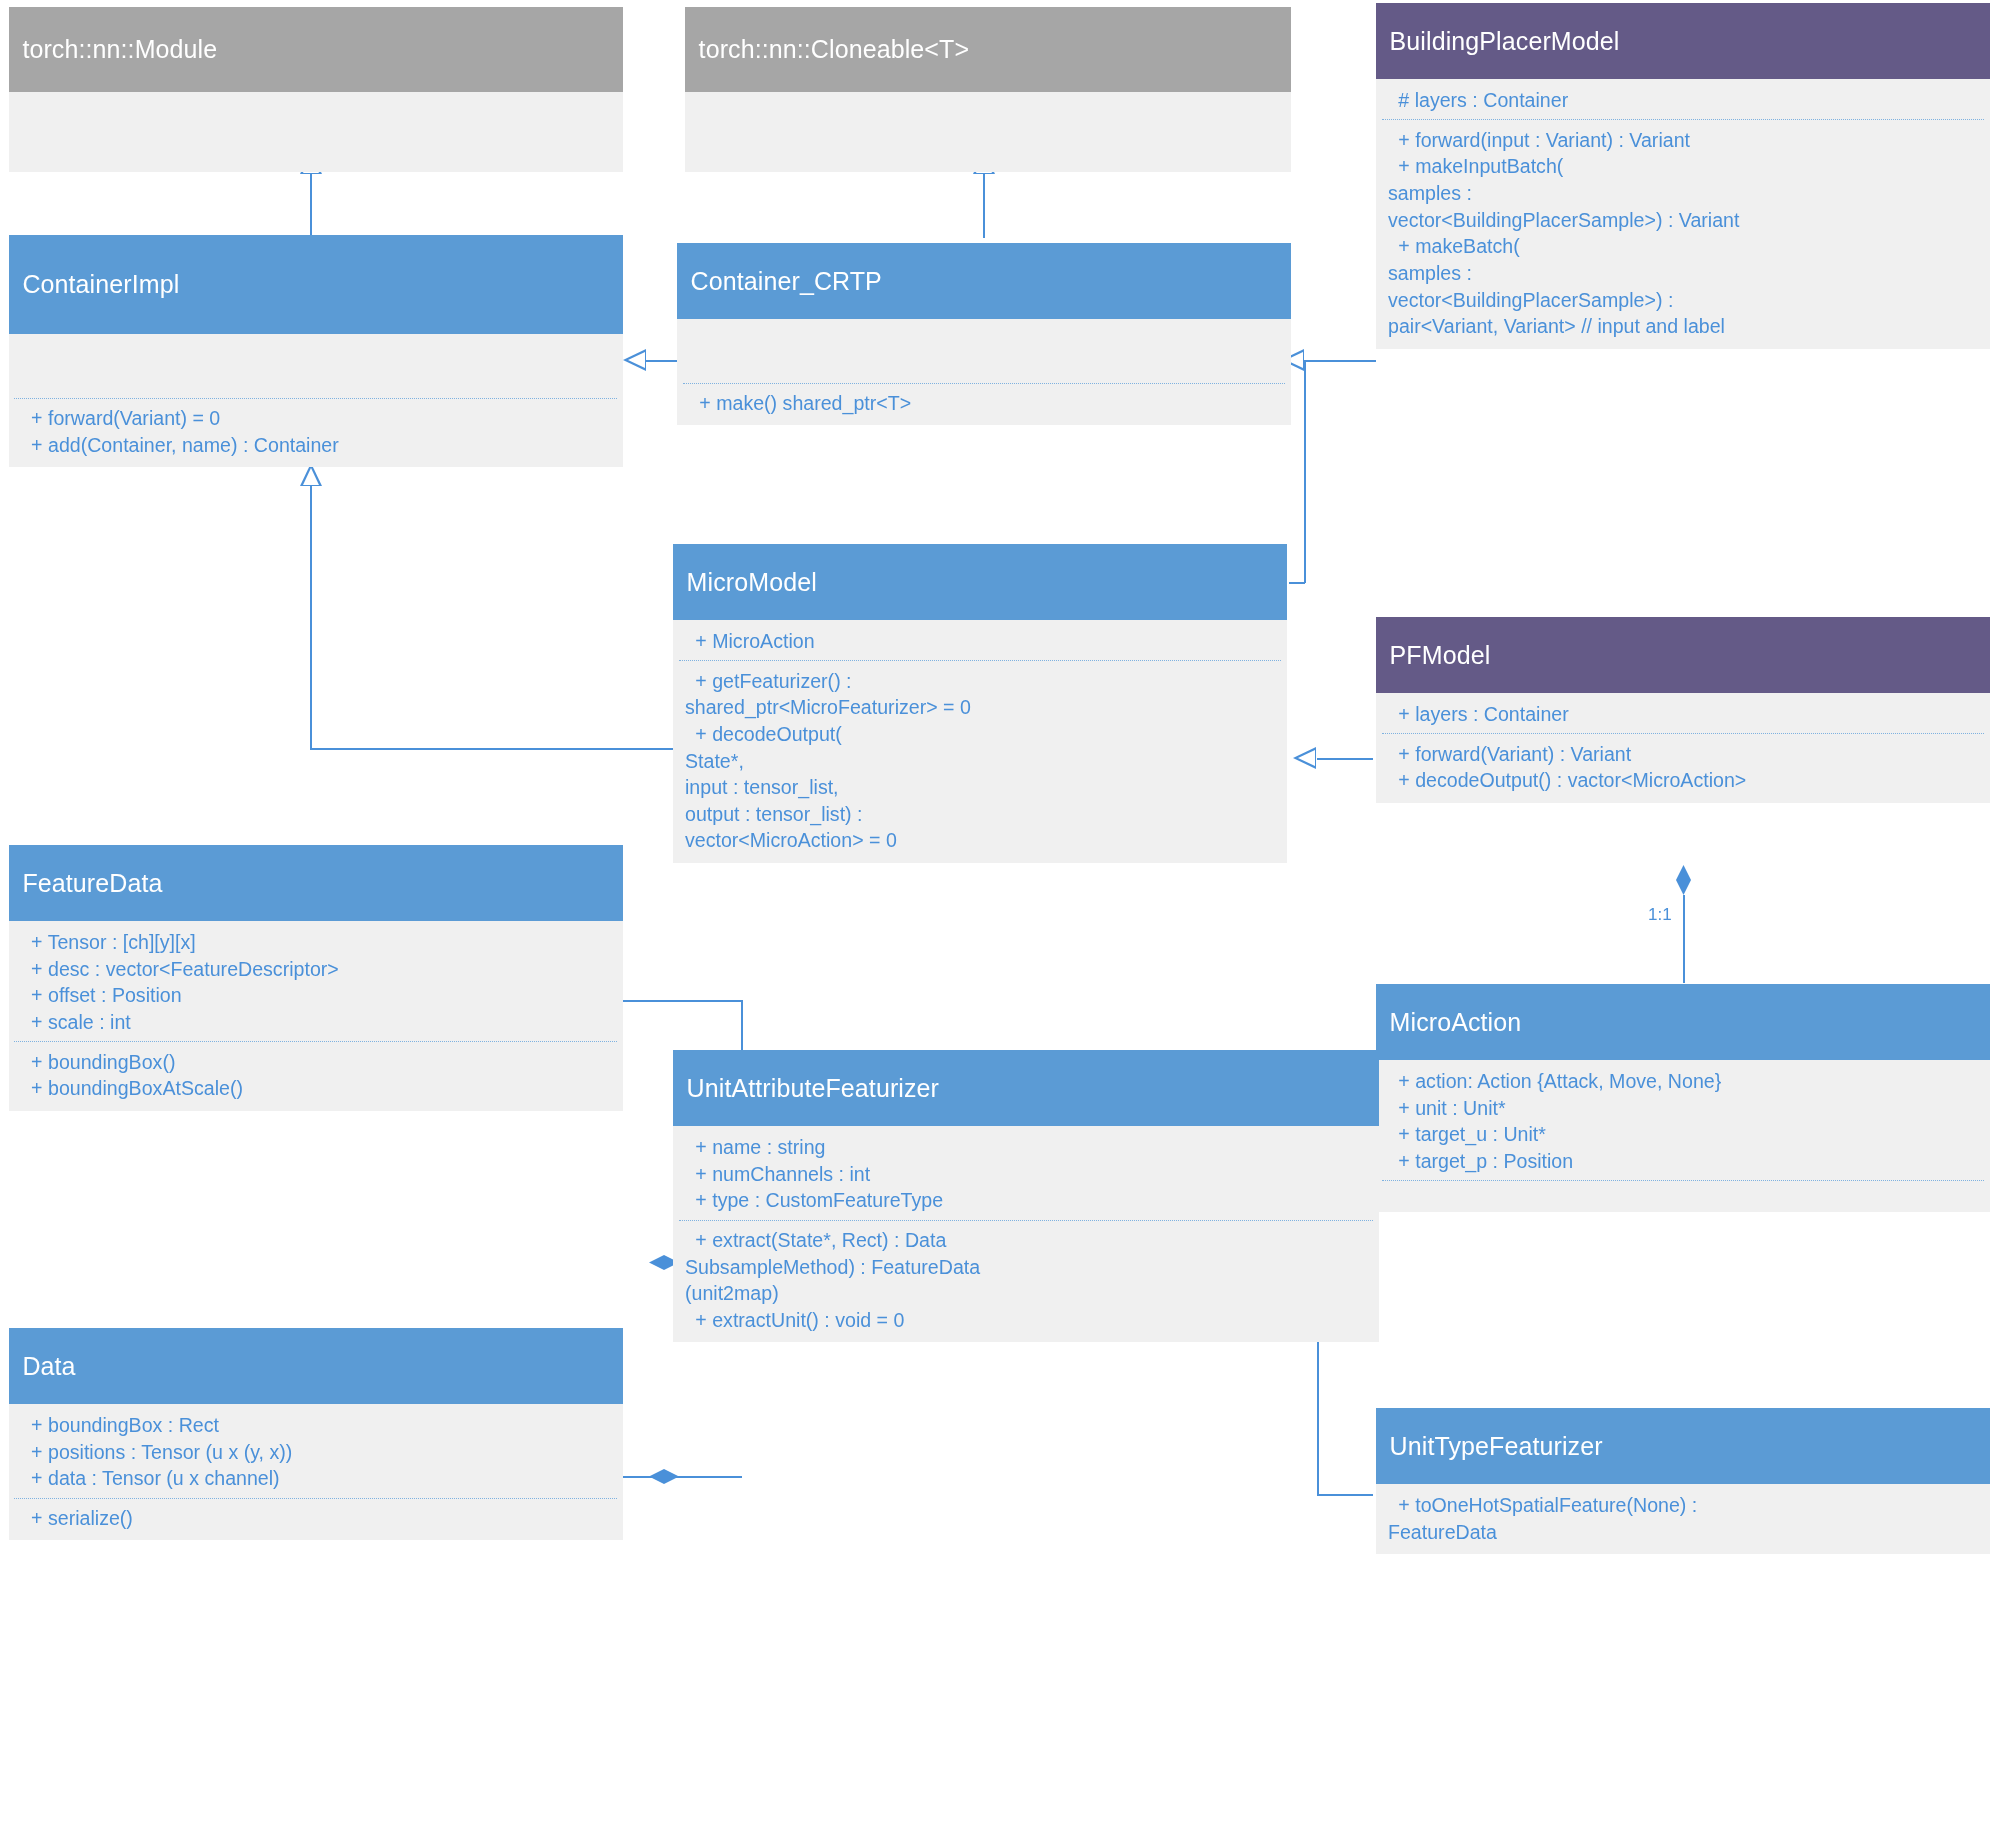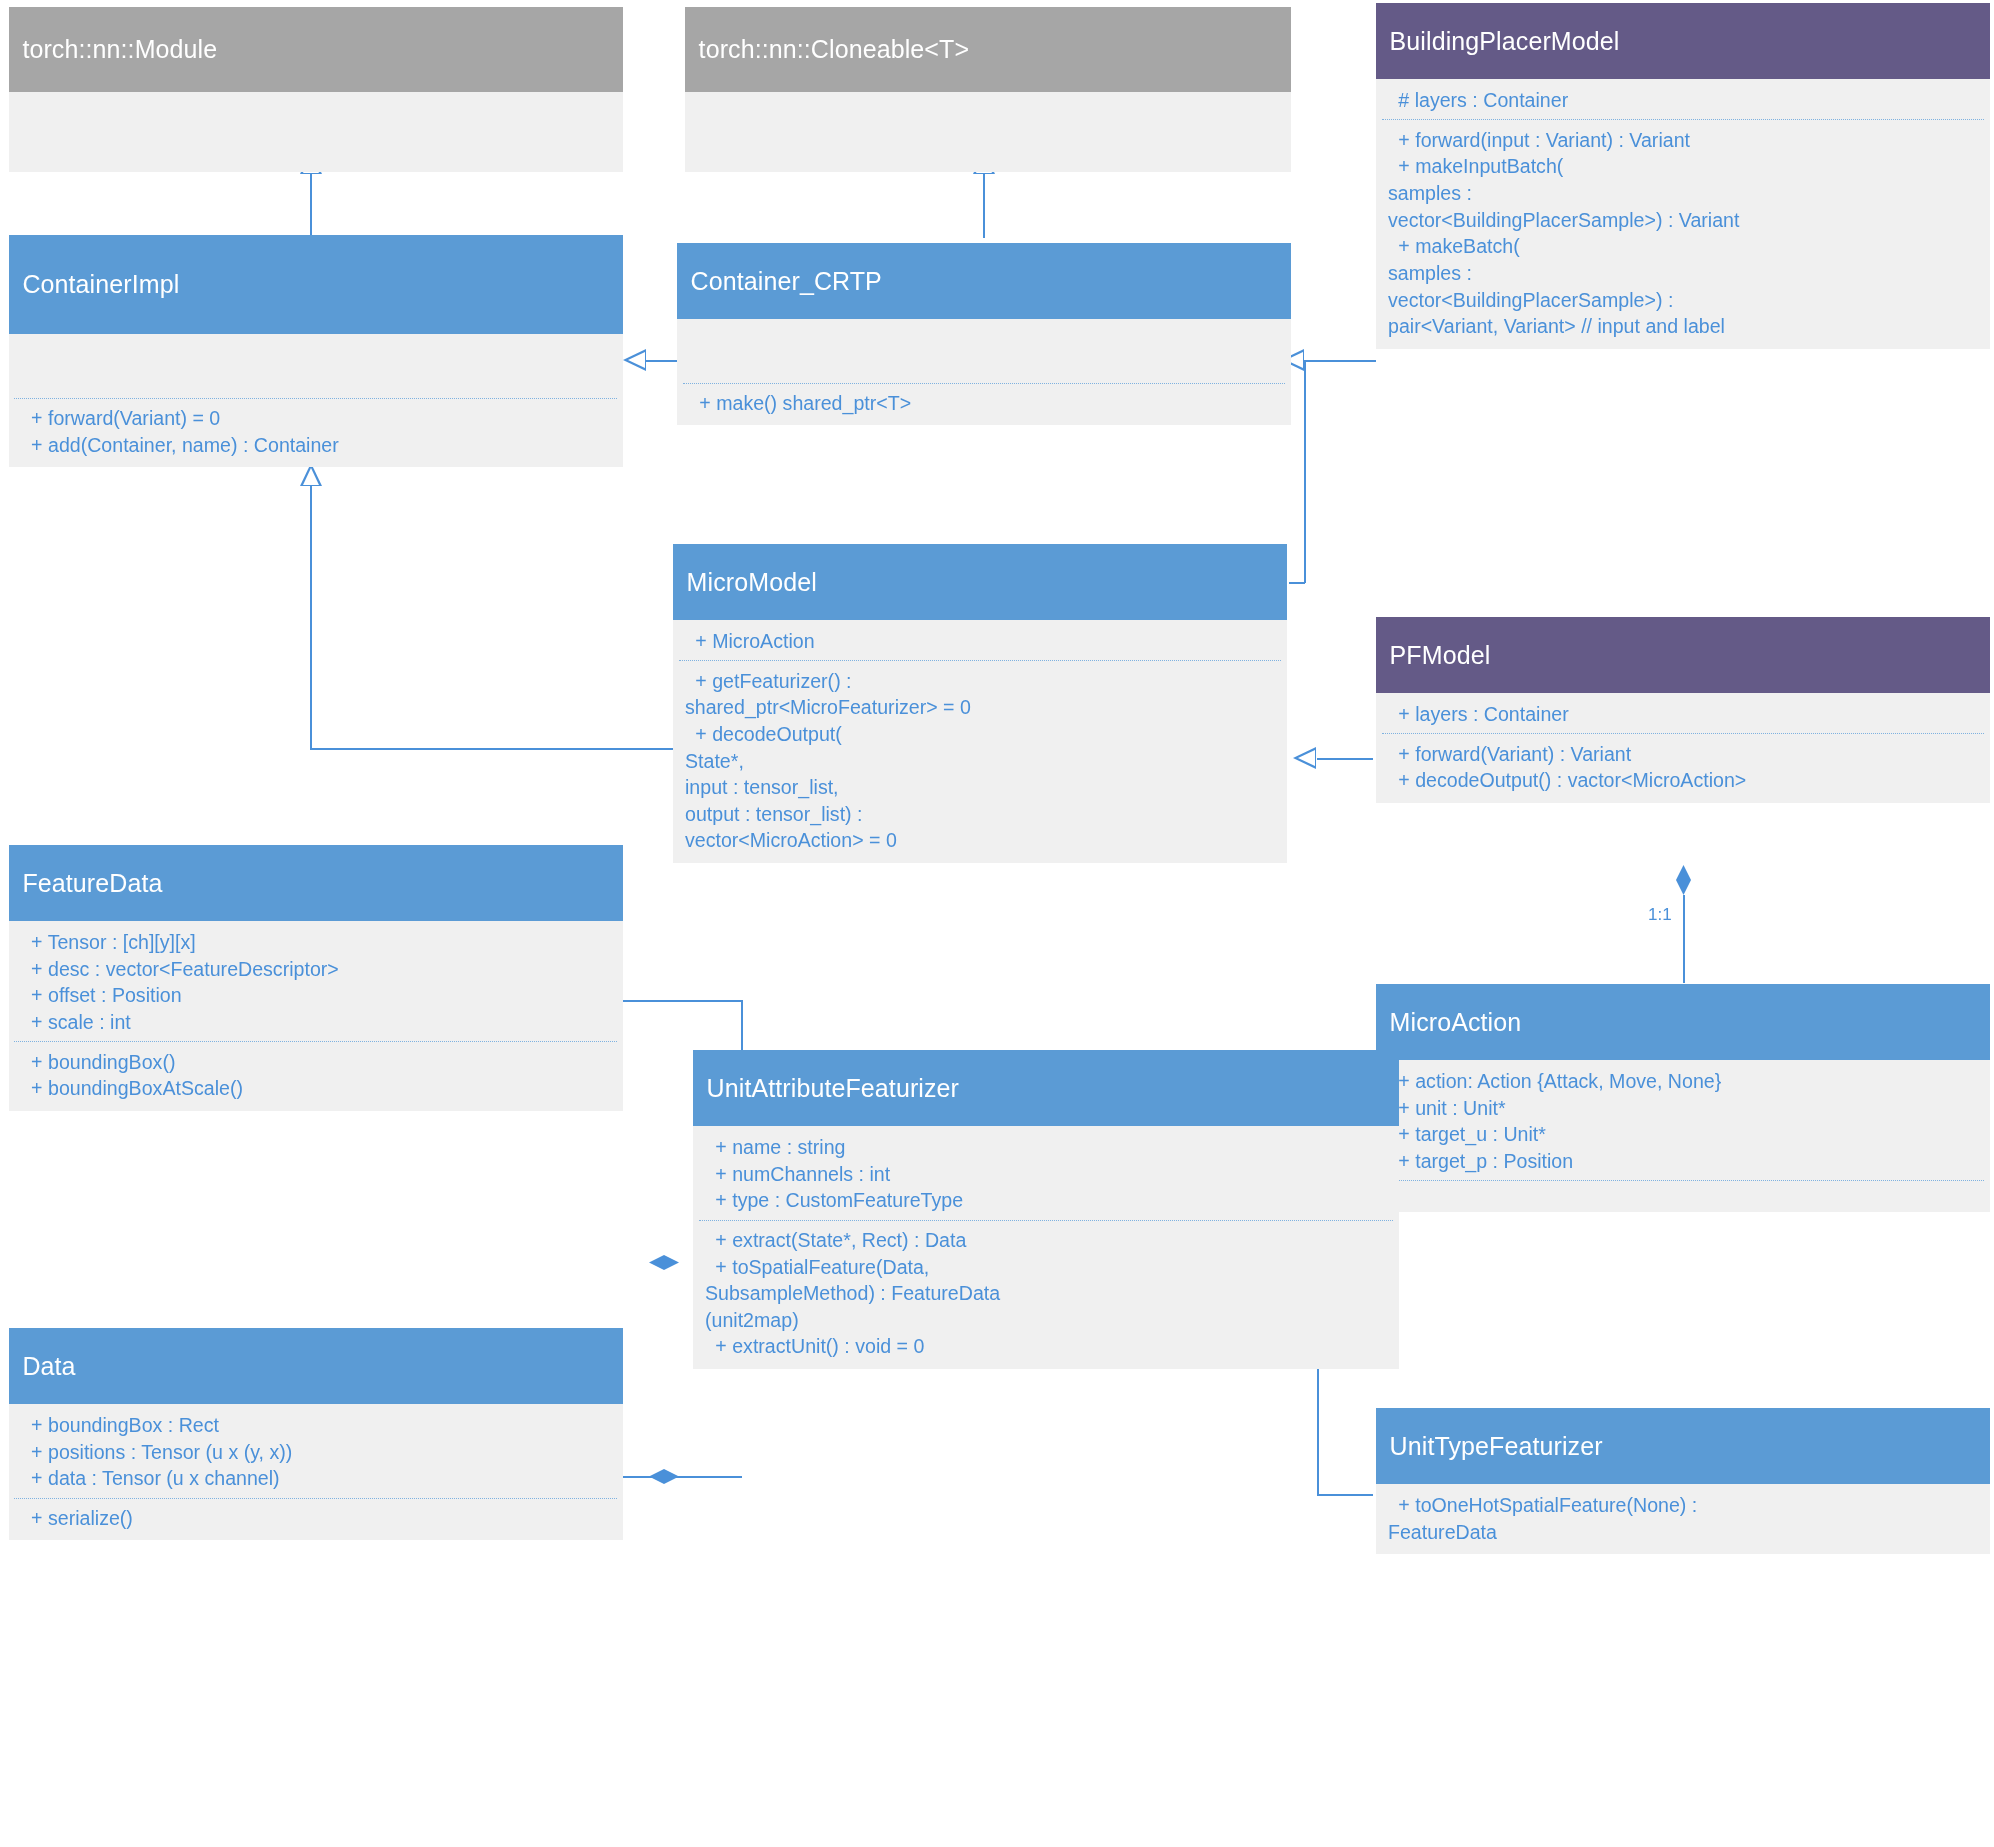--- a/index.html
+++ b/index.html
@@ -250,32 +250,31 @@
         <div class="ln">+ action: Action {Attack, Move, None}</div>
         <div class="ln">+ unit : Unit*</div>
         <div class="ln">+ target_u : Unit*</div>
         <div class="ln">+ target_p : Position</div>
       </div>
       <div class="div"></div>
       <div class="sec" style="height:16px;"></div>
     </div>
   </div>
 
-  <div class="cls" style="left:673px;top:1050px;width:706px;margin-left:20px;">
+  <div class="cls" style="left:673px;top:1050px;width:706px;">
     <div class="hdr blue" style="height:76px;">UnitAttributeFeaturizer</div>
     <div class="body">
       <div class="sec">
         <div class="ln">+ name : string</div>
         <div class="ln">+ numChannels : int</div>
         <div class="ln">+ type : CustomFeatureType</div>
       </div>
       <div class="div"></div>
       <div class="sec">
         <div class="ln">+ extract(State*, Rect) : Data</div>
-        <div class="ln">+ toSpatialFeature(Data,</div>
         <div class="ln cont">SubsampleMethod) : FeatureData</div>
         <div class="ln cont">(unit2map)</div>
         <div class="ln">+ extractUnit() : void = 0</div>
       </div>
     </div>
   </div>
 
   <div class="cls" style="left:8.8px;top:1328px;width:614px;">
     <div class="hdr blue" style="height:76px;">Data</div>
     <div class="body">

